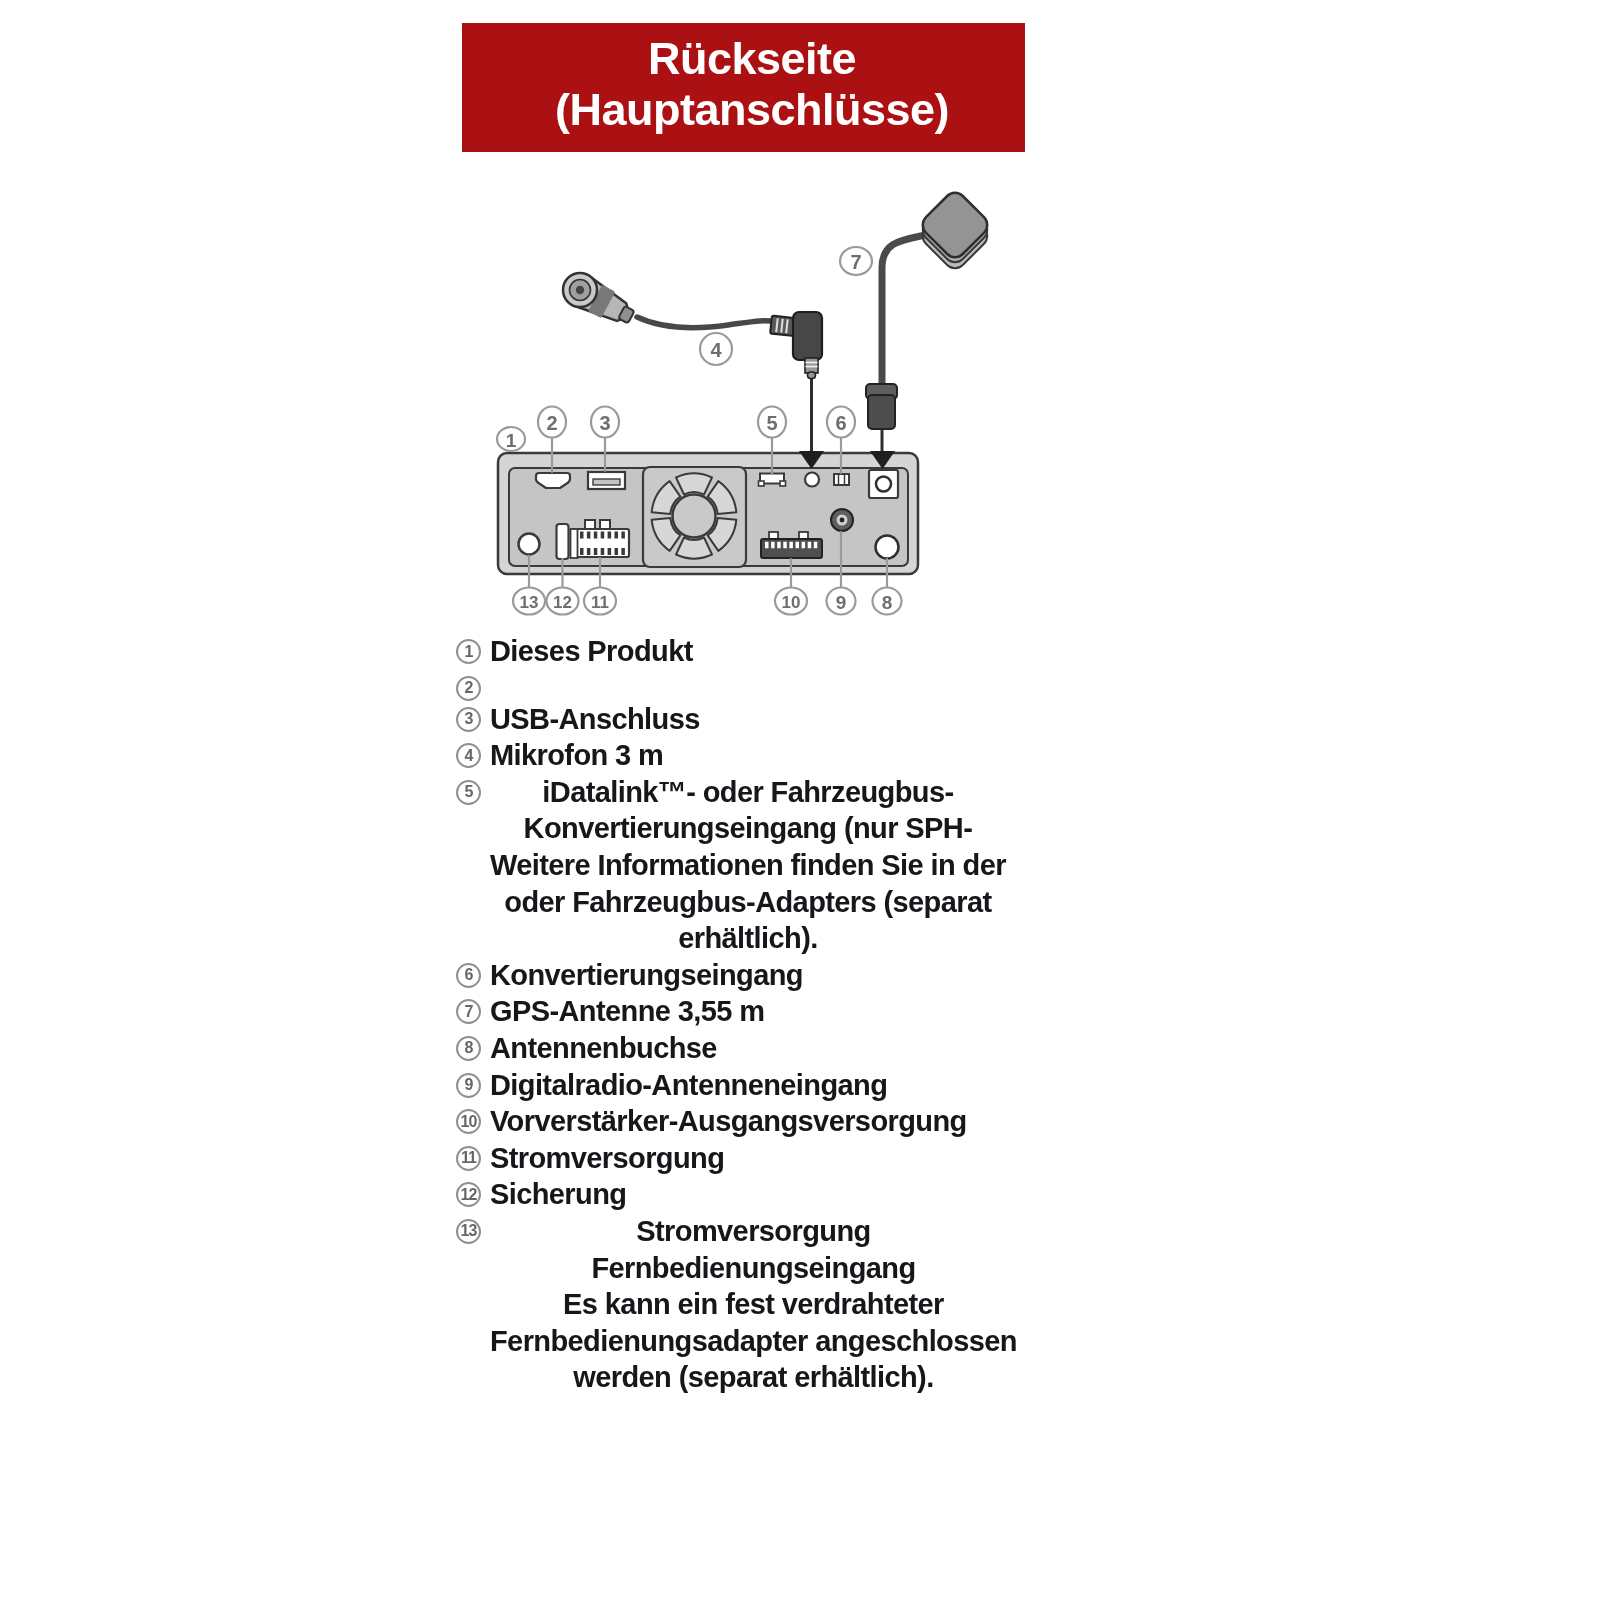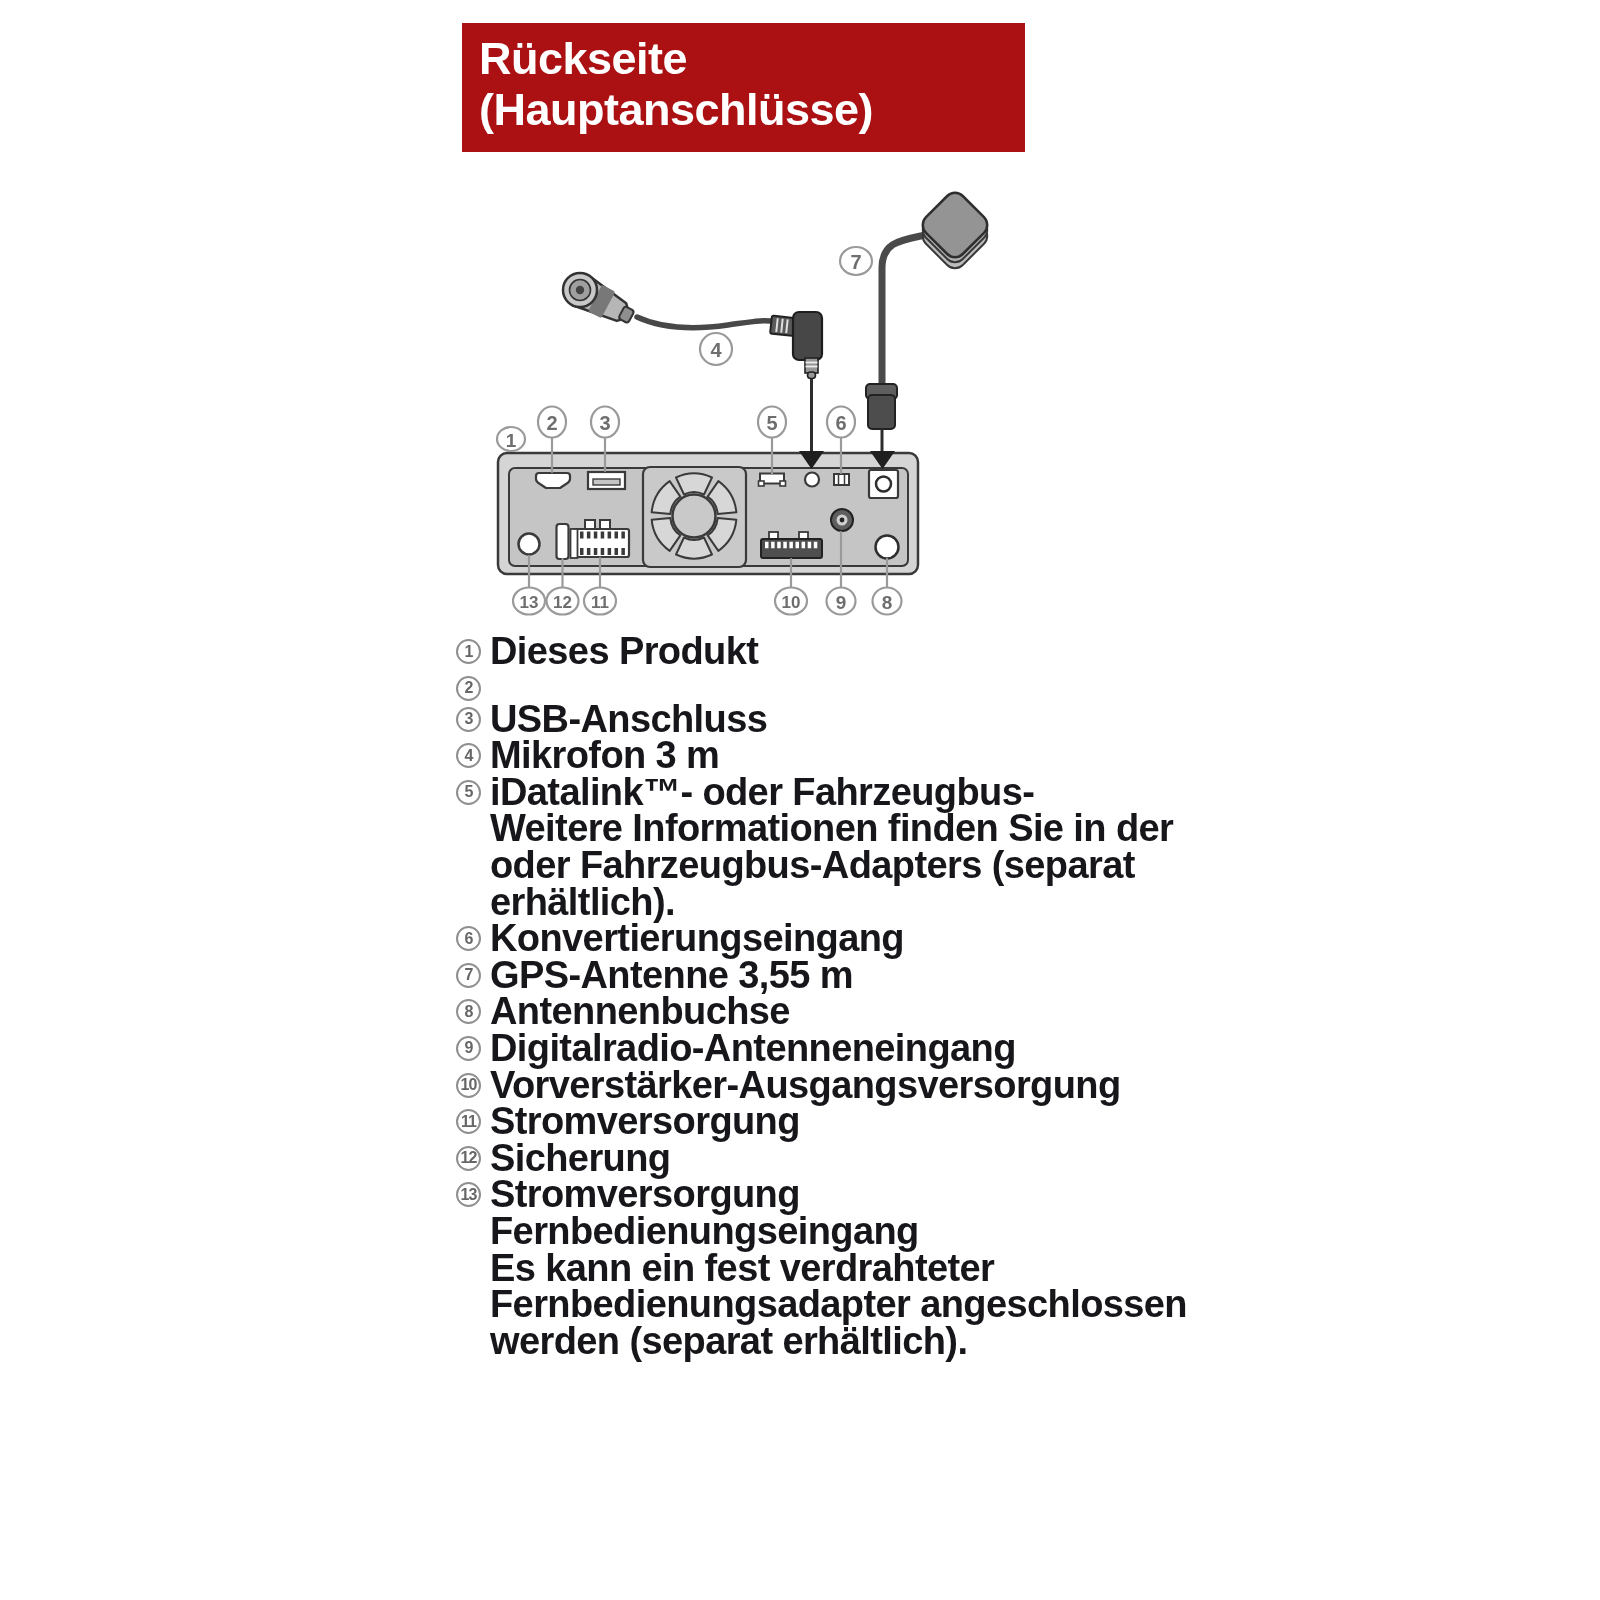--- a/index.html
+++ b/index.html
@@ -1,37 +1,38 @@
 <!DOCTYPE html>
 <html><head>
 <meta charset="utf-8">
 <style>
   html,body{margin:0;padding:0;background:#fff;}
   .page{
     position:relative;width:1526px;height:1600px;background:#ffffff;overflow:hidden;
     font-family:"Liberation Sans","DejaVu Sans",sans-serif;
+    text-align:center;
   }
   .title-box{
     position:absolute;left:462px;top:23px;width:563px;height:129px;
     background:#ab1013;color:#ffffff;box-sizing:border-box;
     padding:10px 0 0 17px;
   }
   .title-box .tline{
     font-size:45px;font-weight:bold;line-height:51px;letter-spacing:-0.5px;white-space:nowrap;
   }
   .diagram-svg{position:absolute;left:440px;top:170px;}
   .legend{position:absolute;left:456px;top:633px;width:620px;}
   .legend-row{display:flex;gap:9px;}
   .badge{
     width:25px;height:25px;box-sizing:border-box;border:2px solid #8f8f8f;border-radius:50%;
     color:#666666;font-size:16px;font-weight:bold;letter-spacing:-1px;
     display:flex;align-items:center;justify-content:center;flex:none;margin-top:6px;
   }
   .legend-text{
-    font-size:38px;font-weight:bold;line-height:36.6px;color:#17171b;
+    font-size:29px;font-weight:bold;line-height:36.6px;color:#17171b;
     letter-spacing:-0.6px;white-space:nowrap;
   }
   .co-num{font-family:"Liberation Sans","DejaVu Sans",sans-serif;font-weight:600;fill:#6e6e6e;}
 </style>
 </head>
 <body>
 
 <div class="page">
 
   <div class="title-box">
@@ -220,20 +221,21 @@
       <div class="legend-row">
         <span class="badge">4</span>
         <div class="legend-text">
           <div>Mikrofon 3 m</div>
         </div>
       </div>
       <div class="legend-row">
         <span class="badge">5</span>
         <div class="legend-text">
           <div>iDatalink™- oder Fahrzeugbus-</div>
+          <div>Konvertierungseingang (nur SPH-</div>
           <div>Weitere Informationen finden Sie in der</div>
           <div>oder Fahrzeugbus-Adapters (separat</div>
           <div>erhältlich).</div>
         </div>
       </div>
       <div class="legend-row">
         <span class="badge">6</span>
         <div class="legend-text">
           <div>Konvertierungseingang</div>
         </div>

